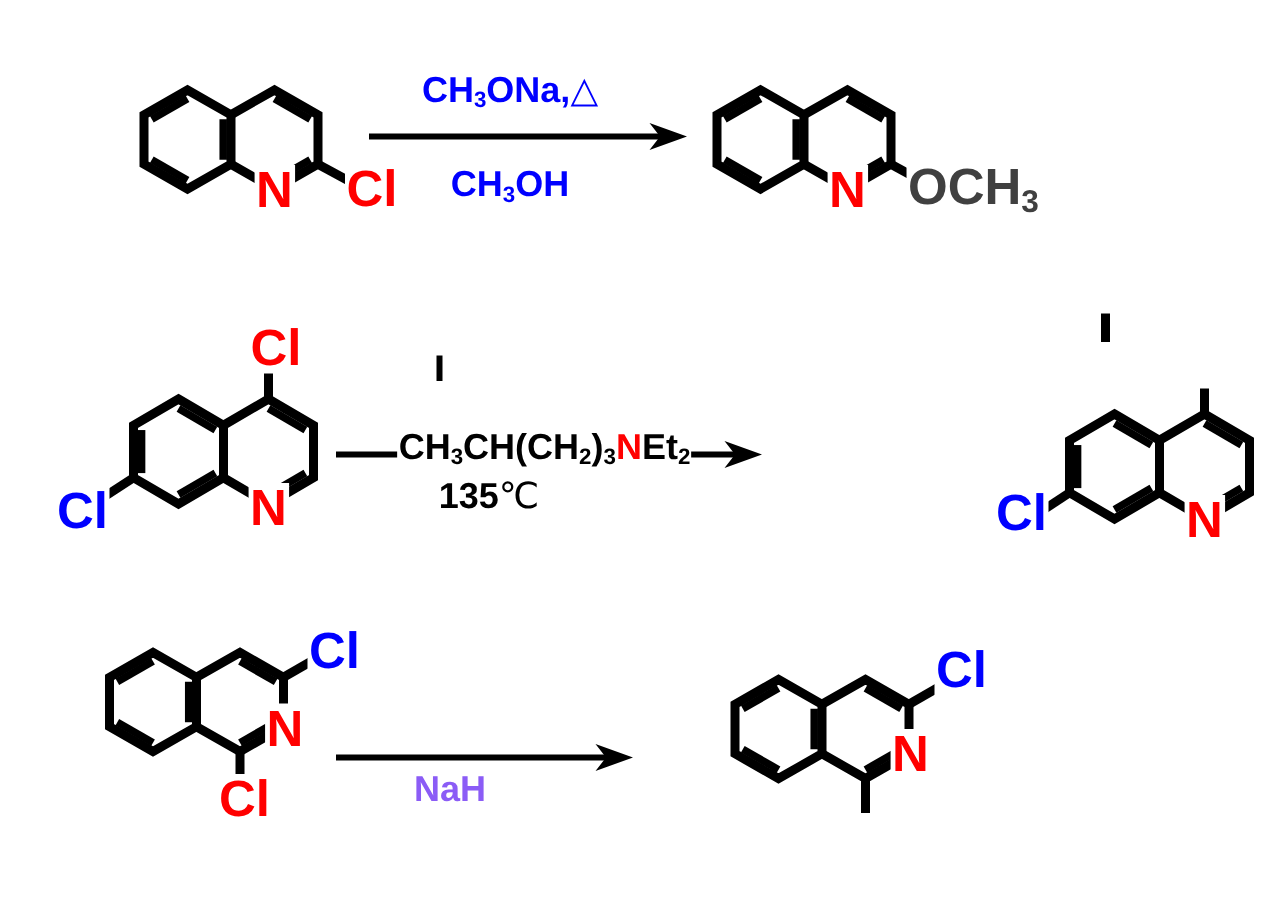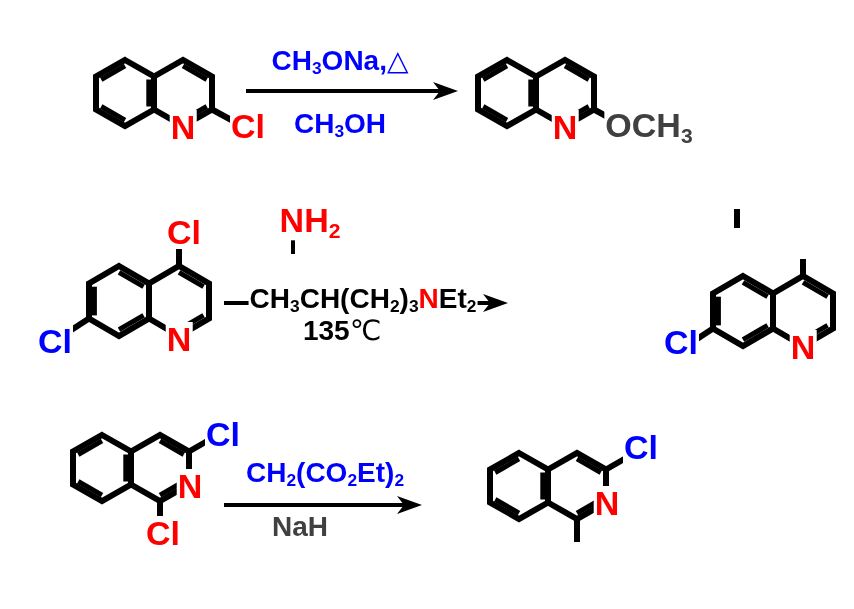--- a/index.html
+++ b/index.html
@@ -6,21 +6,21 @@
   .canvas{position:relative;width:854px;height:609px;background:#ffffff;
           font-family:"Liberation Sans","DejaVu Sans",sans-serif;overflow:hidden;}
   .bonds{position:absolute;left:0;top:0;}
   .bonds path{stroke:#000;stroke-width:6;fill:none;stroke-linejoin:miter;}
   .bonds path.inner{stroke-width:5;}
   .bonds path.astem{stroke-width:4;}
   .bonds path.ahead{fill:#000;stroke:none;}
   .lbl{position:absolute;transform:translate(-50%,-50%);font-weight:bold;
        white-space:nowrap;line-height:1;background:#fff;padding:0 1px;}
   .f34{font-size:34px;}
-  .f36{font-size:28px;}
+  .f36{font-size:24px;}
   .sub{font-size:62%;vertical-align:-0.25em;}
   .unit{font-weight:normal;font-family:"DejaVu Sans",sans-serif;}
 </style>
 </head>
 <body>
 
 <div class="canvas">
 
   <svg class="bonds" width="854" height="609" viewBox="0 0 854 609">
 
@@ -115,29 +115,27 @@
   <div class="lbl f34" style="left: 183px; top: 127px; color: rgb(255, 0, 0);"><span>N</span></div>
   <div class="lbl f34" style="left: 248px; top: 126px; color: rgb(255, 0, 0);"><span>Cl</span></div>
   <div class="lbl f36" style="left: 340px; top: 62px; color: rgb(0, 0, 255);"><span>CH</span><span class="sub">3</span><span>ONa,△</span></div>
   <div class="lbl f36" style="left: 340px; top: 125px; color: rgb(0, 0, 255);"><span>CH</span><span class="sub">3</span><span>OH</span></div>
   <div class="lbl f34" style="left: 565px; top: 127px; color: rgb(255, 0, 0);"><span>N</span></div>
   <div class="lbl f34" style="left: 649px; top: 127px; color: #404040;"><span>OCH</span><span class="sub">3</span></div>
 
   <div class="lbl f34" style="left: 184px; top: 232px; color: rgb(255, 0, 0);"><span>Cl</span></div>
   <div class="lbl f34" style="left: 55px; top: 341px; color: rgb(0, 0, 255);"><span>Cl</span></div>
   <div class="lbl f34" style="left: 179px; top: 339px; color: rgb(255, 0, 0);"><span>N</span></div>
-  <div class="lbl f34" style="left: 310px; top: 222px; color: rgb(255, 0, 0);"><span>NH</span><span class="sub">2</span></div>
   <div class="lbl f36" style="left: 363px; top: 272px; color: rgb(0, 0, 0); margin-top: 28px;"><span>CH</span><span class="sub">3</span><span>CH(CH</span><span class="sub">2</span><span>)</span><span class="sub">3</span><span style="color: rgb(255, 0, 0);">N</span><span>Et</span><span class="sub">2</span></div>
-  <div class="lbl f36" style="left:342px;top:331px">
+  <div class="lbl f36" style="left:326px;top:331px">
     <span>135</span><span class="unit">℃</span>
   </div>
   <div class="lbl f34" style="left: 681px; top: 342px; color: rgb(0, 0, 255);"><span>Cl</span></div>
   <div class="lbl f34" style="left: 803px; top: 347px; color: rgb(255, 0, 0);"><span>N</span></div>
 
   <div class="lbl f34" style="left: 223px; top: 434px; color: rgb(0, 0, 255);"><span>Cl</span></div>
   <div class="lbl f34" style="left: 190px; top: 486px; color: rgb(255, 0, 0);"><span>N</span></div>
   <div class="lbl f34" style="left: 163px; top: 533px; color: rgb(255, 0, 0);"><span>Cl</span></div>
-  <div class="lbl f36" style="left: 325px; top: 474px; color: rgb(0, 0, 255);"><span>CH</span><span class="sub">2</span><span>(CO</span><span class="sub">2</span><span>Et)</span><span class="sub">2</span></div>
-  <div class="lbl f36" style="left: 300px; top: 527px; color: #404040;"><span>NaH</span></div>
+  <div class="lbl f36" style="left: 300px; top: 527px; color: #8b5cf6;"><span>NaH</span></div>
   <div class="lbl f34" style="left: 641px; top: 447px; color: rgb(0, 0, 255);"><span>Cl</span></div>
   <div class="lbl f34" style="left: 607px; top: 503px; color: rgb(255, 0, 0);"><span>N</span></div>
 
 </div>
 
 </body></html>

